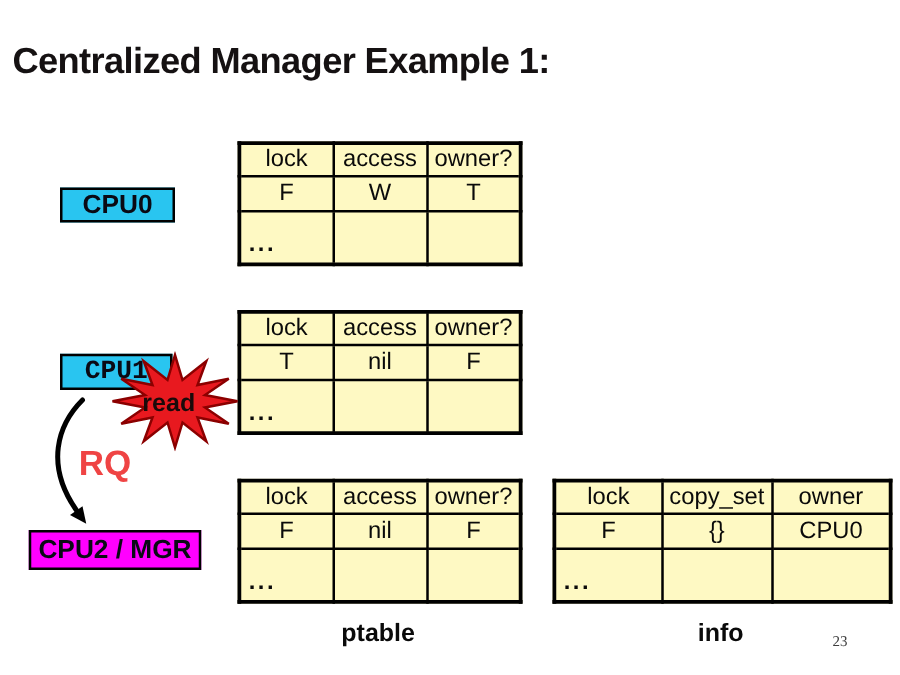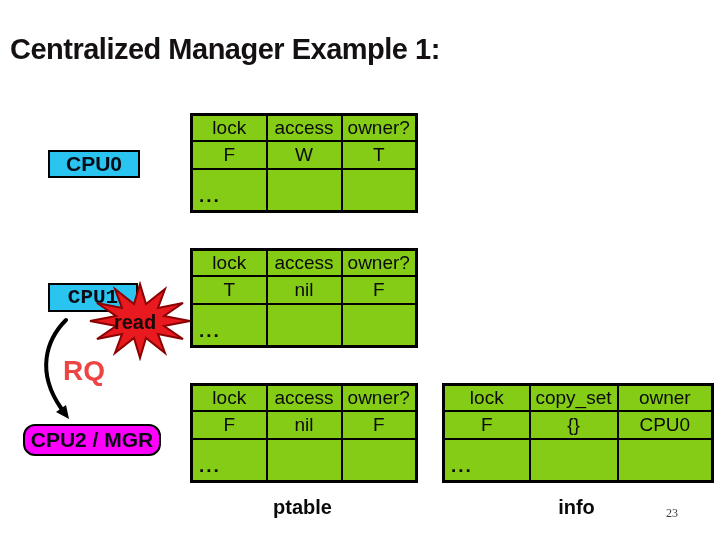--- a/index.html
+++ b/index.html
@@ -8,21 +8,21 @@
     font-family:"Liberation Sans", sans-serif;overflow:hidden;
   }
   
   .title{
     position:absolute;left:10px;top:28px;width:700px;text-align:left;
     font-weight:700;font-size:29px;line-height:42px;color:#151112;
     letter-spacing:-0.5px;
   }
   
   table.ptable{
-    position:absolute;border-collapse:collapse;background:#84cc16;
+    position:absolute;border-collapse:collapse;background:#fef9c3;
     border:3px solid #000;table-layout:fixed;
   }
   table.ptable td{
     border:2px solid #000;text-align:center;vertical-align:middle;
     font-size:19px;color:#0a0a0a;padding:0;overflow:hidden;
   }
   table.ptable tr.hdr td{height:24px;}
   table.ptable tr.data td{height:26px;}
   table.ptable tr.dots td{height:37px;}
   td.dots-cell{
@@ -33,21 +33,21 @@
   
   .cpu-box{
     position:absolute;border:2px solid #000;display:flex;
     align-items:center;justify-content:center;
     font-weight:700;color:#0a0a14;
   }
   .cyan{background:#29C5F0;}
   .magenta{background:#FF00FF;}
   #cpu0-box{left:48px;top:150px;width:88px;height:24px;font-size:21px;}
   #cpu1-box{left:48px;top:283px;width:86px;height:25px;font-size:21px;font-family:Liberation Mono, monospace;}
-  #cpu2-box{left:23px;top:424px;width:134px;height:28px;font-size:21px;border-radius:12px;}
+  #cpu2-box{left:23px;top:424px;width:134px;height:28px;font-size:21px;}
   
   .burst-svg{position:absolute;left:87px;top:281px;width:106px;height:80px;}
   .burst-svg text{
     font-family:"Liberation Sans", sans-serif;font-weight:700;font-size:20px;fill:#1a0a0a;
   }
   
   .arrow-svg{position:absolute;left:36px;top:316px;width:46px;height:106px;}
   .rq-label{
     position:absolute;left:63px;top:355px;font-weight:700;font-size:28px;color:#ef4444;
   }

